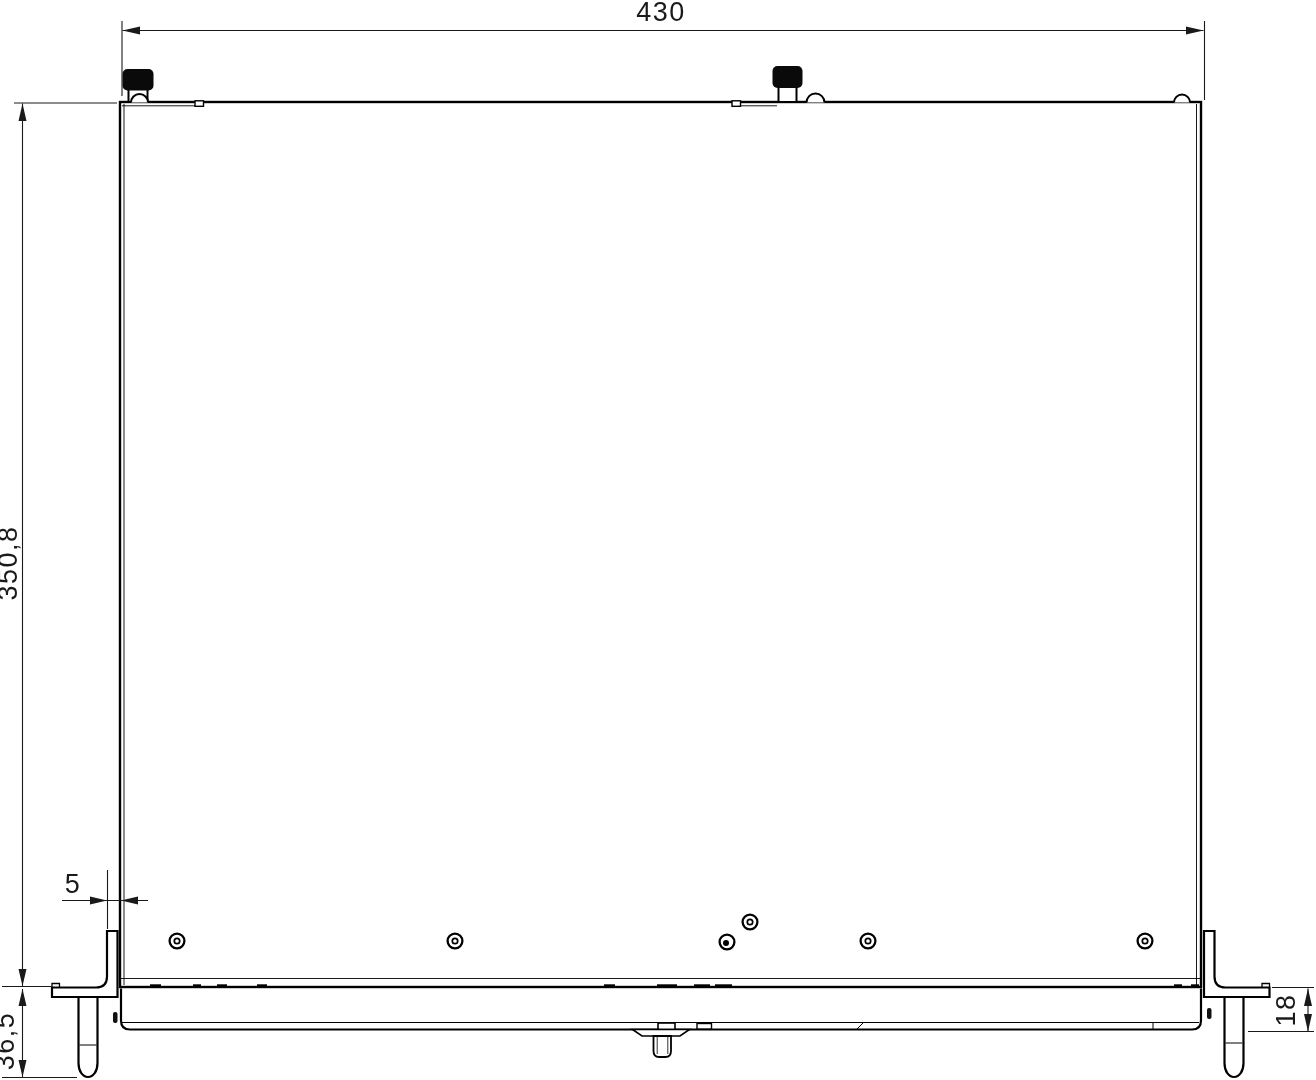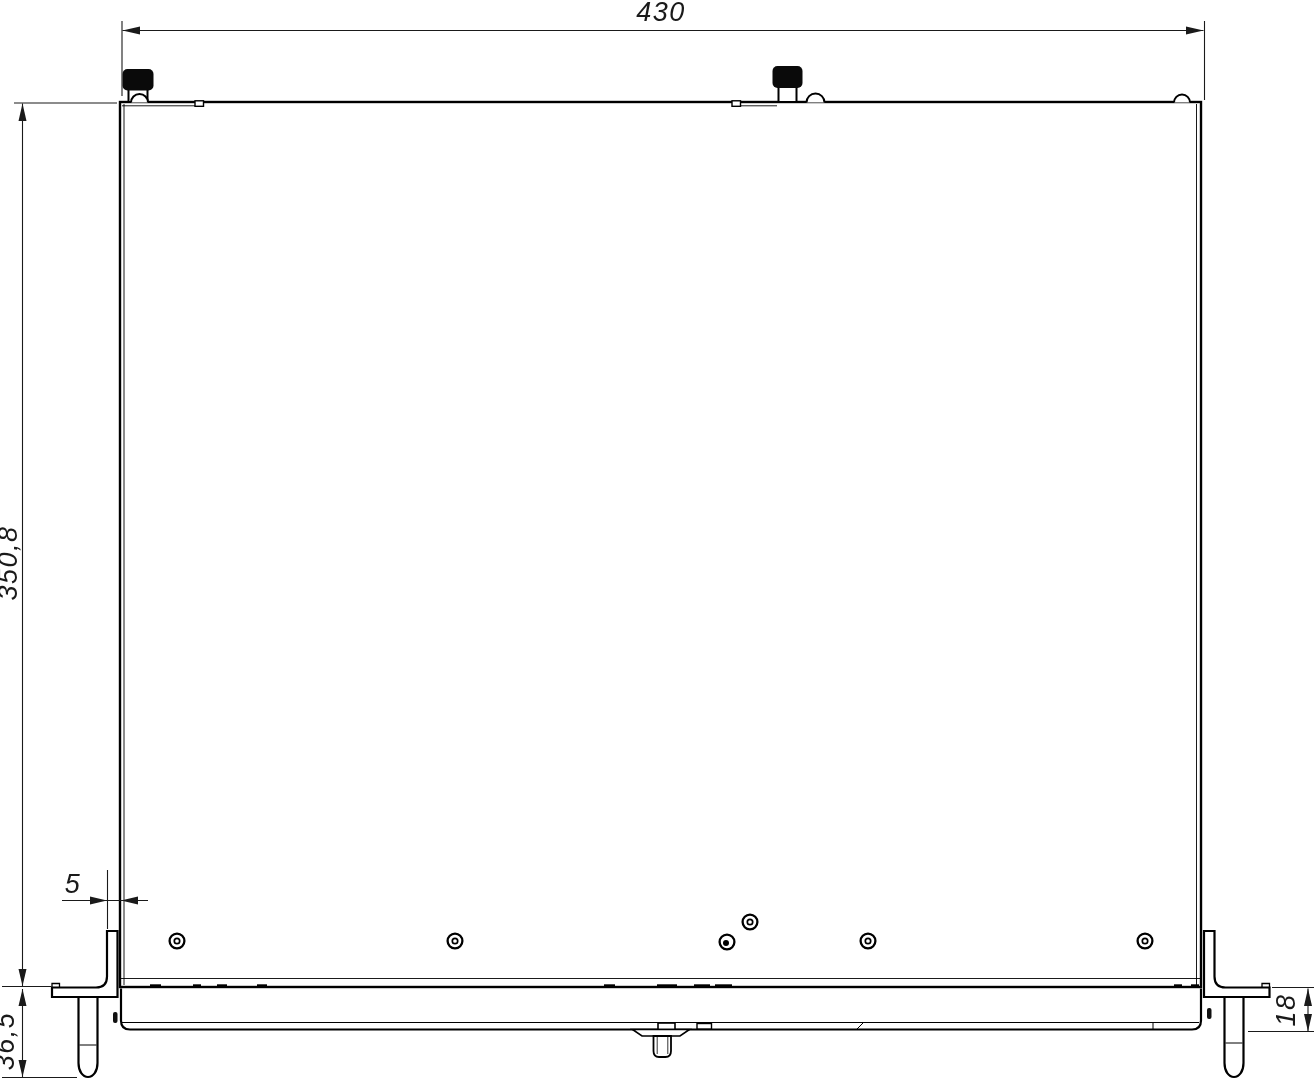--- a/index.html
+++ b/index.html
@@ -1,17 +1,17 @@
 <!DOCTYPE html>
 <html><head>
 <meta charset="utf-8">
 <style>
   html,body{margin:0;padding:0;background:#ffffff;}
   .stage{position:relative;width:1316px;height:1080px;background:#fff;overflow:hidden;
-         font-family:"Liberation Sans", sans-serif;font-style:italic;}
+         font-family:"Liberation Sans", sans-serif;}
   svg{position:absolute;left:0;top:0;}
   .geo{stroke:#000;fill:none;stroke-linecap:butt;}
   .geo-f{stroke:#000;fill:#fff;}
   .dim{stroke:#1a1a1a;stroke-width:1.1;fill:none;}
   .arrow{fill:#1a1a1a;stroke:none;}
   .dimtext{fill:#1a1a1a;font-size:27px;letter-spacing:1.5px;}
 </style>
 </head>
 <body>
 

